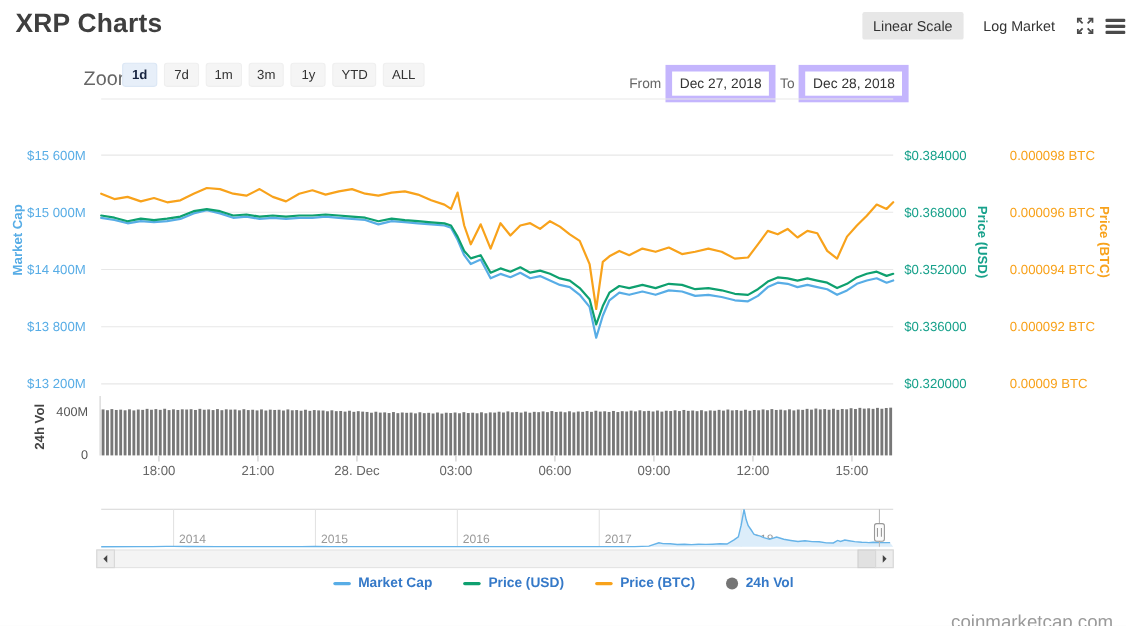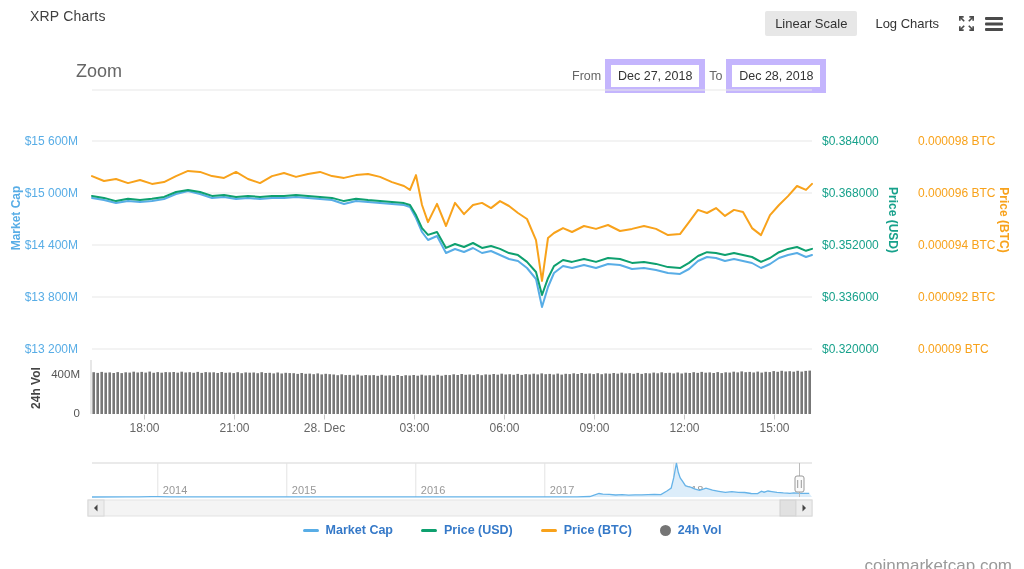--- a/index.html
+++ b/index.html
@@ -1,19 +1,19 @@
 <!DOCTYPE html>
 <html><head>
 <meta charset="utf-8">
 <style>
   html,body{margin:0;padding:0;background:#f3f3f3;}
   .page{position:relative;width:1024px;height:569px;background:#ffffff;margin:0 auto;
         font-family:"Liberation Sans",sans-serif;overflow:hidden;box-shadow:0 0 0 1px #ececec;}
-  .page-title{position:absolute;left:30px;top:8px;font-size:14px;font-weight:400;color:#3f3f3f;letter-spacing:.2px;}
-  .header-right{position:absolute;top:11px;right:20px;display:flex;align-items:center;gap:8px;}
+  .page-title{position:absolute;left:14px;top:8px;font-size:24px;font-weight:700;color:#3f3f3f;letter-spacing:.2px;}
+  .header-right{position:absolute;top:11px;right:0;display:flex;align-items:center;gap:8px;}
   .scale-btn{font-size:13px;color:#333;padding:5px 10px;border-radius:2px;cursor:pointer;}
   .scale-btn.active{background:#e7e7e7;}
   .icon-btn{display:flex;align-items:center;justify-content:center;cursor:pointer;}
   .toolbar-zoom{position:absolute;left:76px;top:61px;font-size:18px;color:#666;}
   .range-row{position:absolute;left:111px;top:57px;display:flex;gap:6px;}
   .range-btn{font-size:12px;color:#333;background:#f5f5f5;border:1px solid #efefef;border-radius:3px;
              padding:3px 7px;min-width:16px;text-align:center;cursor:pointer;}
   .range-btn.active{background:#e7eff9;border-color:#dbe7f5;color:#16233f;font-weight:700;}
   .fromto{position:absolute;left:572px;top:59px;display:flex;align-items:center;gap:4px;}
   .fromto label{font-size:12.5px;color:#666;}
@@ -30,21 +30,21 @@
 </style>
 </head>
 <body>
 
 <div class="page">
 
   <div class="page-title">XRP Charts</div>
 
   <div class="header-right">
     <span class="scale-btn active">Linear Scale</span>
-    <span class="scale-btn">Log Charts</span>
+    <span class="scale-btn">Log Market</span>
     <span class="icon-btn">
       <svg width="19" height="19" viewBox="0 0 20 20" fill="none" stroke="#4a4a4a" stroke-width="1.7">
         <polyline points="7,3 3,3 3,7"></polyline>
           <line x1="3.3" y1="3.3" x2="7.6" y2="7.6"></line>
         <polyline points="13,3 17,3 17,7"></polyline>
           <line x1="16.7" y1="3.3" x2="12.4" y2="7.6"></line>
         <polyline points="3,13 3,17 7,17"></polyline>
           <line x1="3.3" y1="16.7" x2="7.6" y2="12.4"></line>
         <polyline points="17,13 17,17 13,17"></polyline>
           <line x1="16.7" y1="16.7" x2="12.4" y2="12.4"></line>
@@ -53,20 +53,29 @@
     <span class="icon-btn">
       <svg width="20" height="16" viewBox="0 0 20 16" fill="#4a4a4a">
         <rect x="1" y="1" width="18" height="3" rx="1"></rect>
           <rect x="1" y="6.5" width="18" height="3" rx="1"></rect>
           <rect x="1" y="12" width="18" height="3" rx="1"></rect>
       </svg>
     </span>
   </div>
 
   <div class="toolbar-zoom">Zoom</div>
+  <div class="range-row">
+      <span class="range-btn active">1d</span>
+      <span class="range-btn">7d</span>
+      <span class="range-btn">1m</span>
+      <span class="range-btn">3m</span>
+      <span class="range-btn">1y</span>
+      <span class="range-btn">YTD</span>
+      <span class="range-btn">ALL</span>
+    </div>
 
   <div class="fromto">
     <label>From</label>
     <input type="text" value="Dec 27, 2018" style="">
     <label>To</label>
     <input type="text" value="Dec 28, 2018" style="">
   </div>
 
   <svg id="chart-svg" width="1024" height="569">
       <line x1="92" y1="90" x2="812" y2="90" stroke="#E7E7E7"></line>

